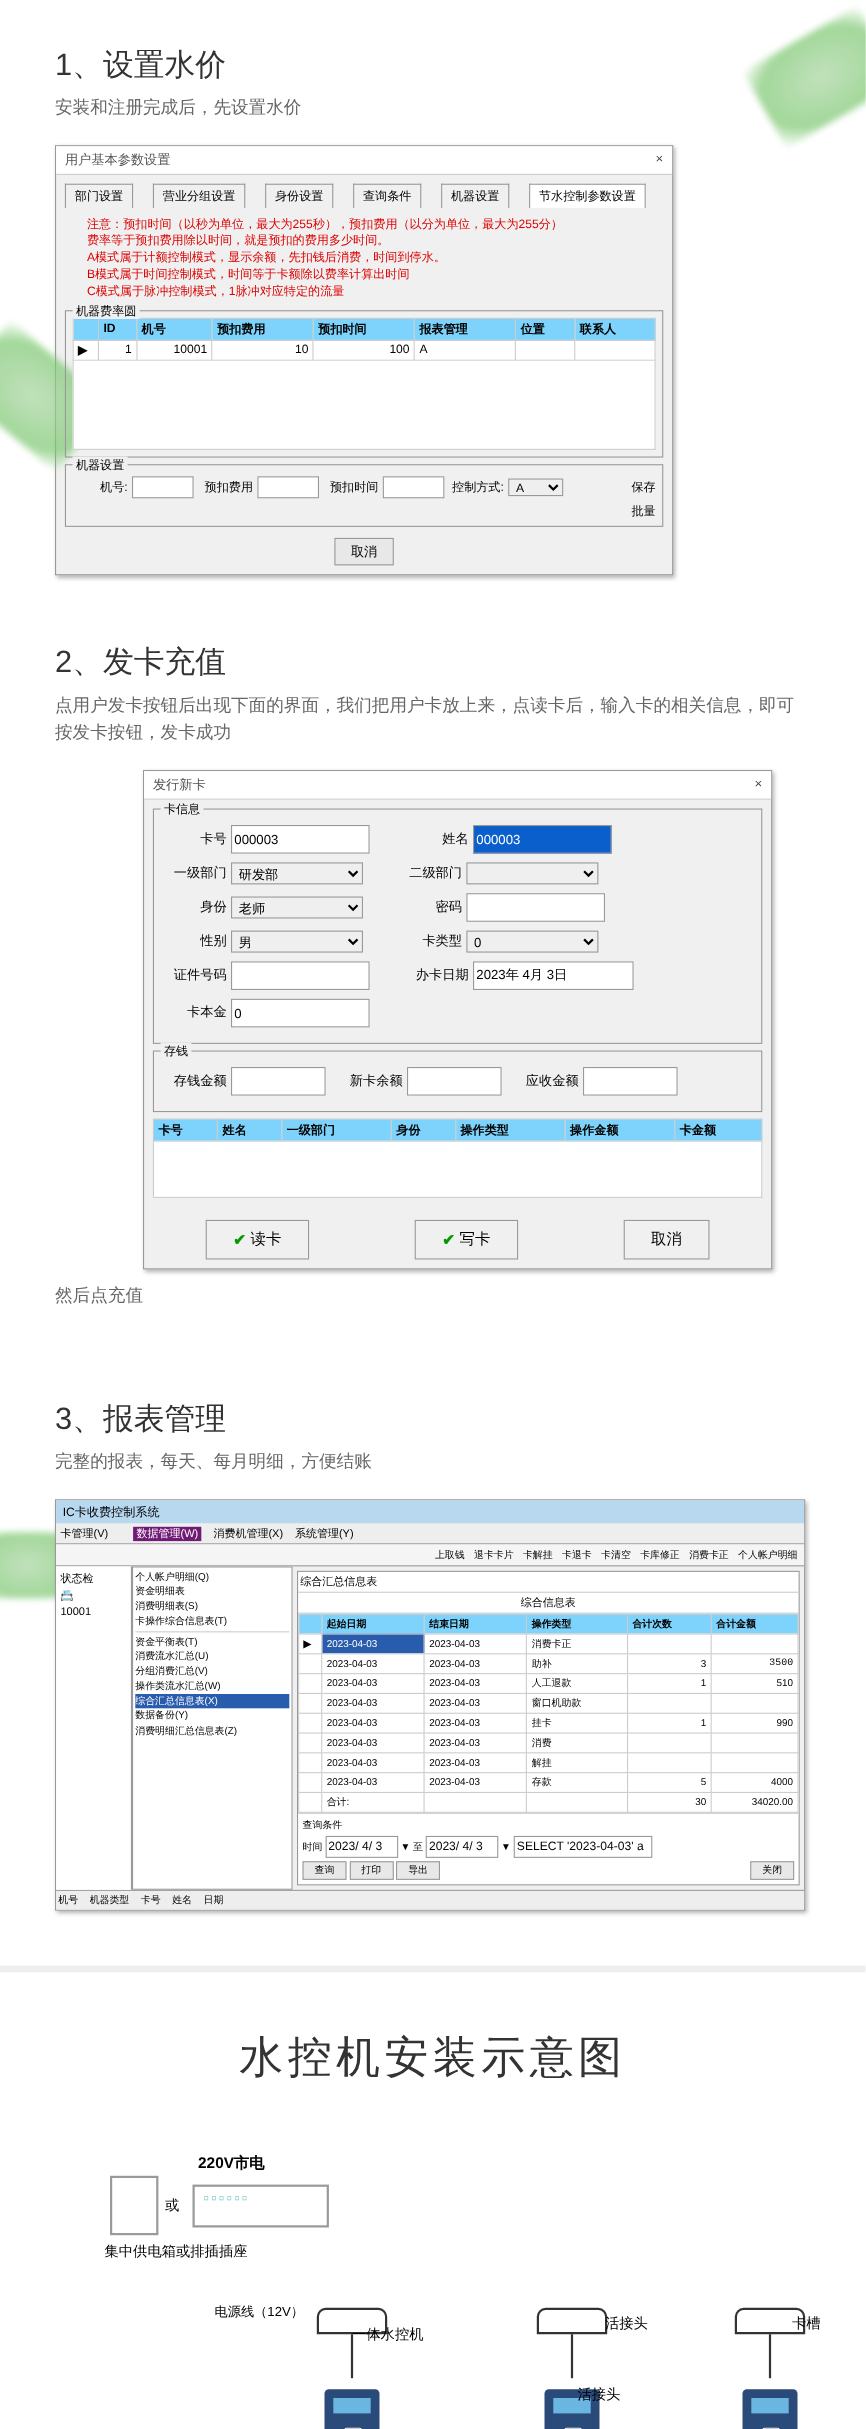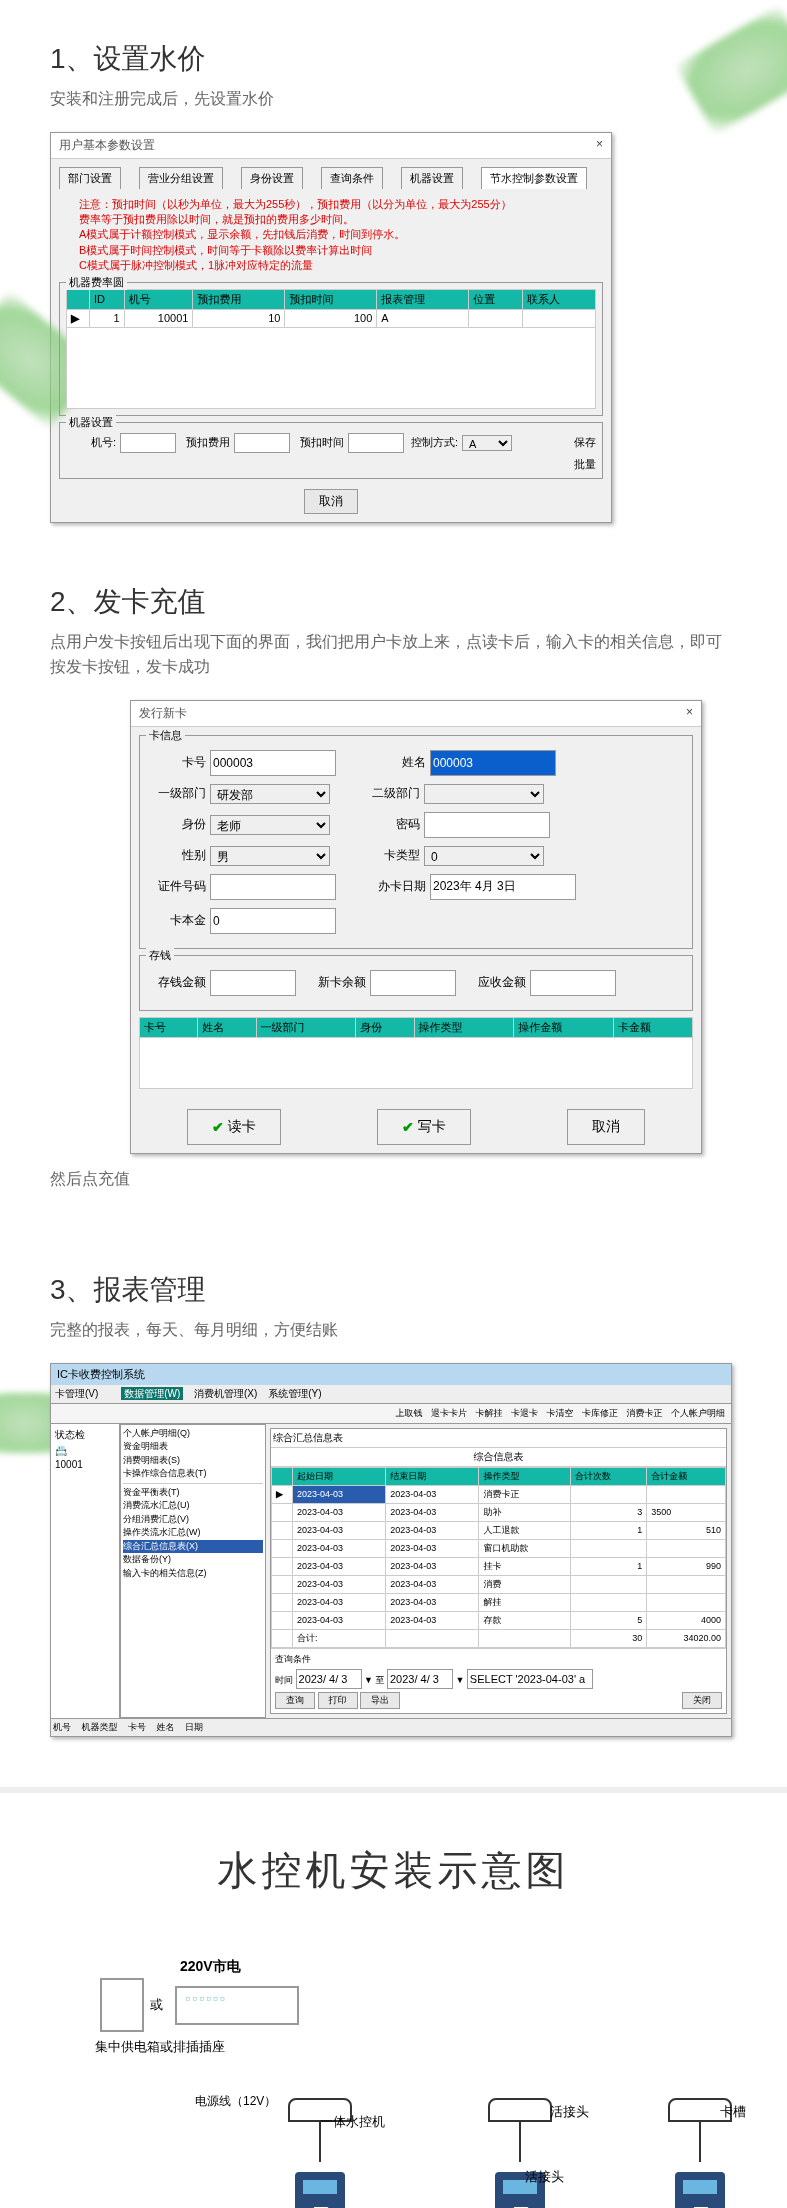--- a/index.html
+++ b/index.html
@@ -15,21 +15,21 @@
   .close-x{cursor:pointer;font-family:Arial;color:#444}
   .win-body{padding:8px;font-size:12px}
   .tabs{display:flex;gap:18px;margin-bottom:8px}
   .tab{padding:3px 8px;background:#f0f0f0;border:1px solid #999;border-bottom:none;font-size:11px}
   .tab.active{background:#fff}
   .red-note{color:#d00;font-size:11px;line-height:1.4;margin:4px 0 8px 20px}
   .groupbox{border:1px solid #999;padding:6px;margin-bottom:6px;position:relative}
   .groupbox-title{position:absolute;top:-8px;left:6px;background:#f0f0f0;padding:0 3px;font-size:11px}
   .tbl{width:100%;border-collapse:collapse;font-size:11px;background:#fff}
   .tbl th,.tbl td{border:1px solid #ccc;padding:2px 4px;text-align:left}
-  .tbl th{background:#14b8a6;font-weight:normal}
+  .tbl th{background:#7dd3fc;font-weight:bold}
   .row-arrow{color:#000;font-weight:bold}
   .form-row{display:flex;align-items:center;gap:4px;margin:4px 0;font-size:11px}
   .form-row label{min-width:50px;text-align:right}
   .input-sm{border:1px solid #999;padding:1px 2px;font-size:11px;height:16px}
   .btn{background:#e8e8e8;border:1px solid #999;padding:3px 14px;font-size:12px;cursor:pointer}
   .btn-center{text-align:center;margin-top:10px}
   
   .card-form{font-size:12px}
   .card-row{display:flex;align-items:center;margin:8px 0;gap:30px}
   .card-field{display:flex;align-items:center;gap:4px}
@@ -260,21 +260,21 @@
   <div class="sec-desc" style="margin-top:12px">然后点充值</div>
 </div>
 
 <div class="section">
   <div class="sec-title">3、报表管理</div>
   <div class="sec-desc">完整的报表，每天、每月明细，方便结账</div>
   <div class="window" style="width:680px">
     <div style="background:#b8d8f0;padding:3px 6px;font-size:11px">IC卡收费控制系统</div>
     <div style="background:#eee;padding:2px 4px;font-size:10px;border-bottom:1px solid #999">
       <span style="margin-right:20px">卡管理(V)</span>
-      <span style="margin-right:8px;background:#0f766e;color:#fff;padding:1px 3px">数据管理(W)</span>
+      <span style="margin-right:8px;background:#701a75;color:#fff;padding:1px 3px">数据管理(W)</span>
       <span style="margin-right:8px">消费机管理(X)</span>
       <span>系统管理(Y)</span>
     </div>
     <div style="background:#f5f5f5;padding:3px;font-size:9px;border-bottom:1px solid #999;text-align:right">
       <span style="margin:0 3px">上取钱</span>
       <span style="margin:0 3px">退卡卡片</span>
       <span style="margin:0 3px">卡解挂</span>
       <span style="margin:0 3px">卡退卡</span>
       <span style="margin:0 3px">卡清空</span>
       <span style="margin:0 3px">卡库修正</span>
@@ -293,21 +293,21 @@
           <div>资金明细表</div>
           <div>消费明细表(S)</div>
           <div>卡操作综合信息表(T)</div>
           <div style="border-top:1px solid #ccc;margin:2px 0"></div>
           <div>资金平衡表(T)</div>
           <div>消费流水汇总(U)</div>
           <div>分组消费汇总(V)</div>
           <div>操作类流水汇总(W)</div>
           <div style="background:#2a5cad;color:#fff">综合汇总信息表(X)</div>
           <div>数据备份(Y)</div>
-          <div>输入卡的相关信息(Z)</div>
+          <div>消费明细汇总信息表(Z)</div>
         </div>
       </div>
       <div style="flex:1;padding:4px">
         <div style="border:1px solid #999;background:#fff">
           <div style="padding:2px;font-size:10px;border-bottom:1px solid #ccc">综合汇总信息表</div>
           <div style="text-align:center;font-size:10px;padding:2px;border-bottom:1px solid #ccc">综合信息表</div>
           <table class="tbl" style="font-size:9px">
             <tbody>
                 <tr>
               <th style="width:12px"></th>
@@ -326,21 +326,21 @@
                   <td>消费卡正</td>
                   <td style="text-align: right;"></td>
                   <td style="text-align: right;"></td>
                 </tr>
                 <tr>
                   <td></td>
                   <td>2023-04-03</td>
                   <td>2023-04-03</td>
                   <td>助补</td>
                   <td style="text-align: right;">3</td>
-                  <td style="text-align: left;">3500</td>
+                  <td style="text-align: right; font-family: Liberation Mono, monospace;">3500</td>
                 </tr>
                 <tr>
                   <td></td>
                   <td>2023-04-03</td>
                   <td>2023-04-03</td>
                   <td>人工退款</td>
                   <td style="text-align: right;">1</td>
                   <td style="text-align: right;">510</td>
                 </tr>
                 <tr>

